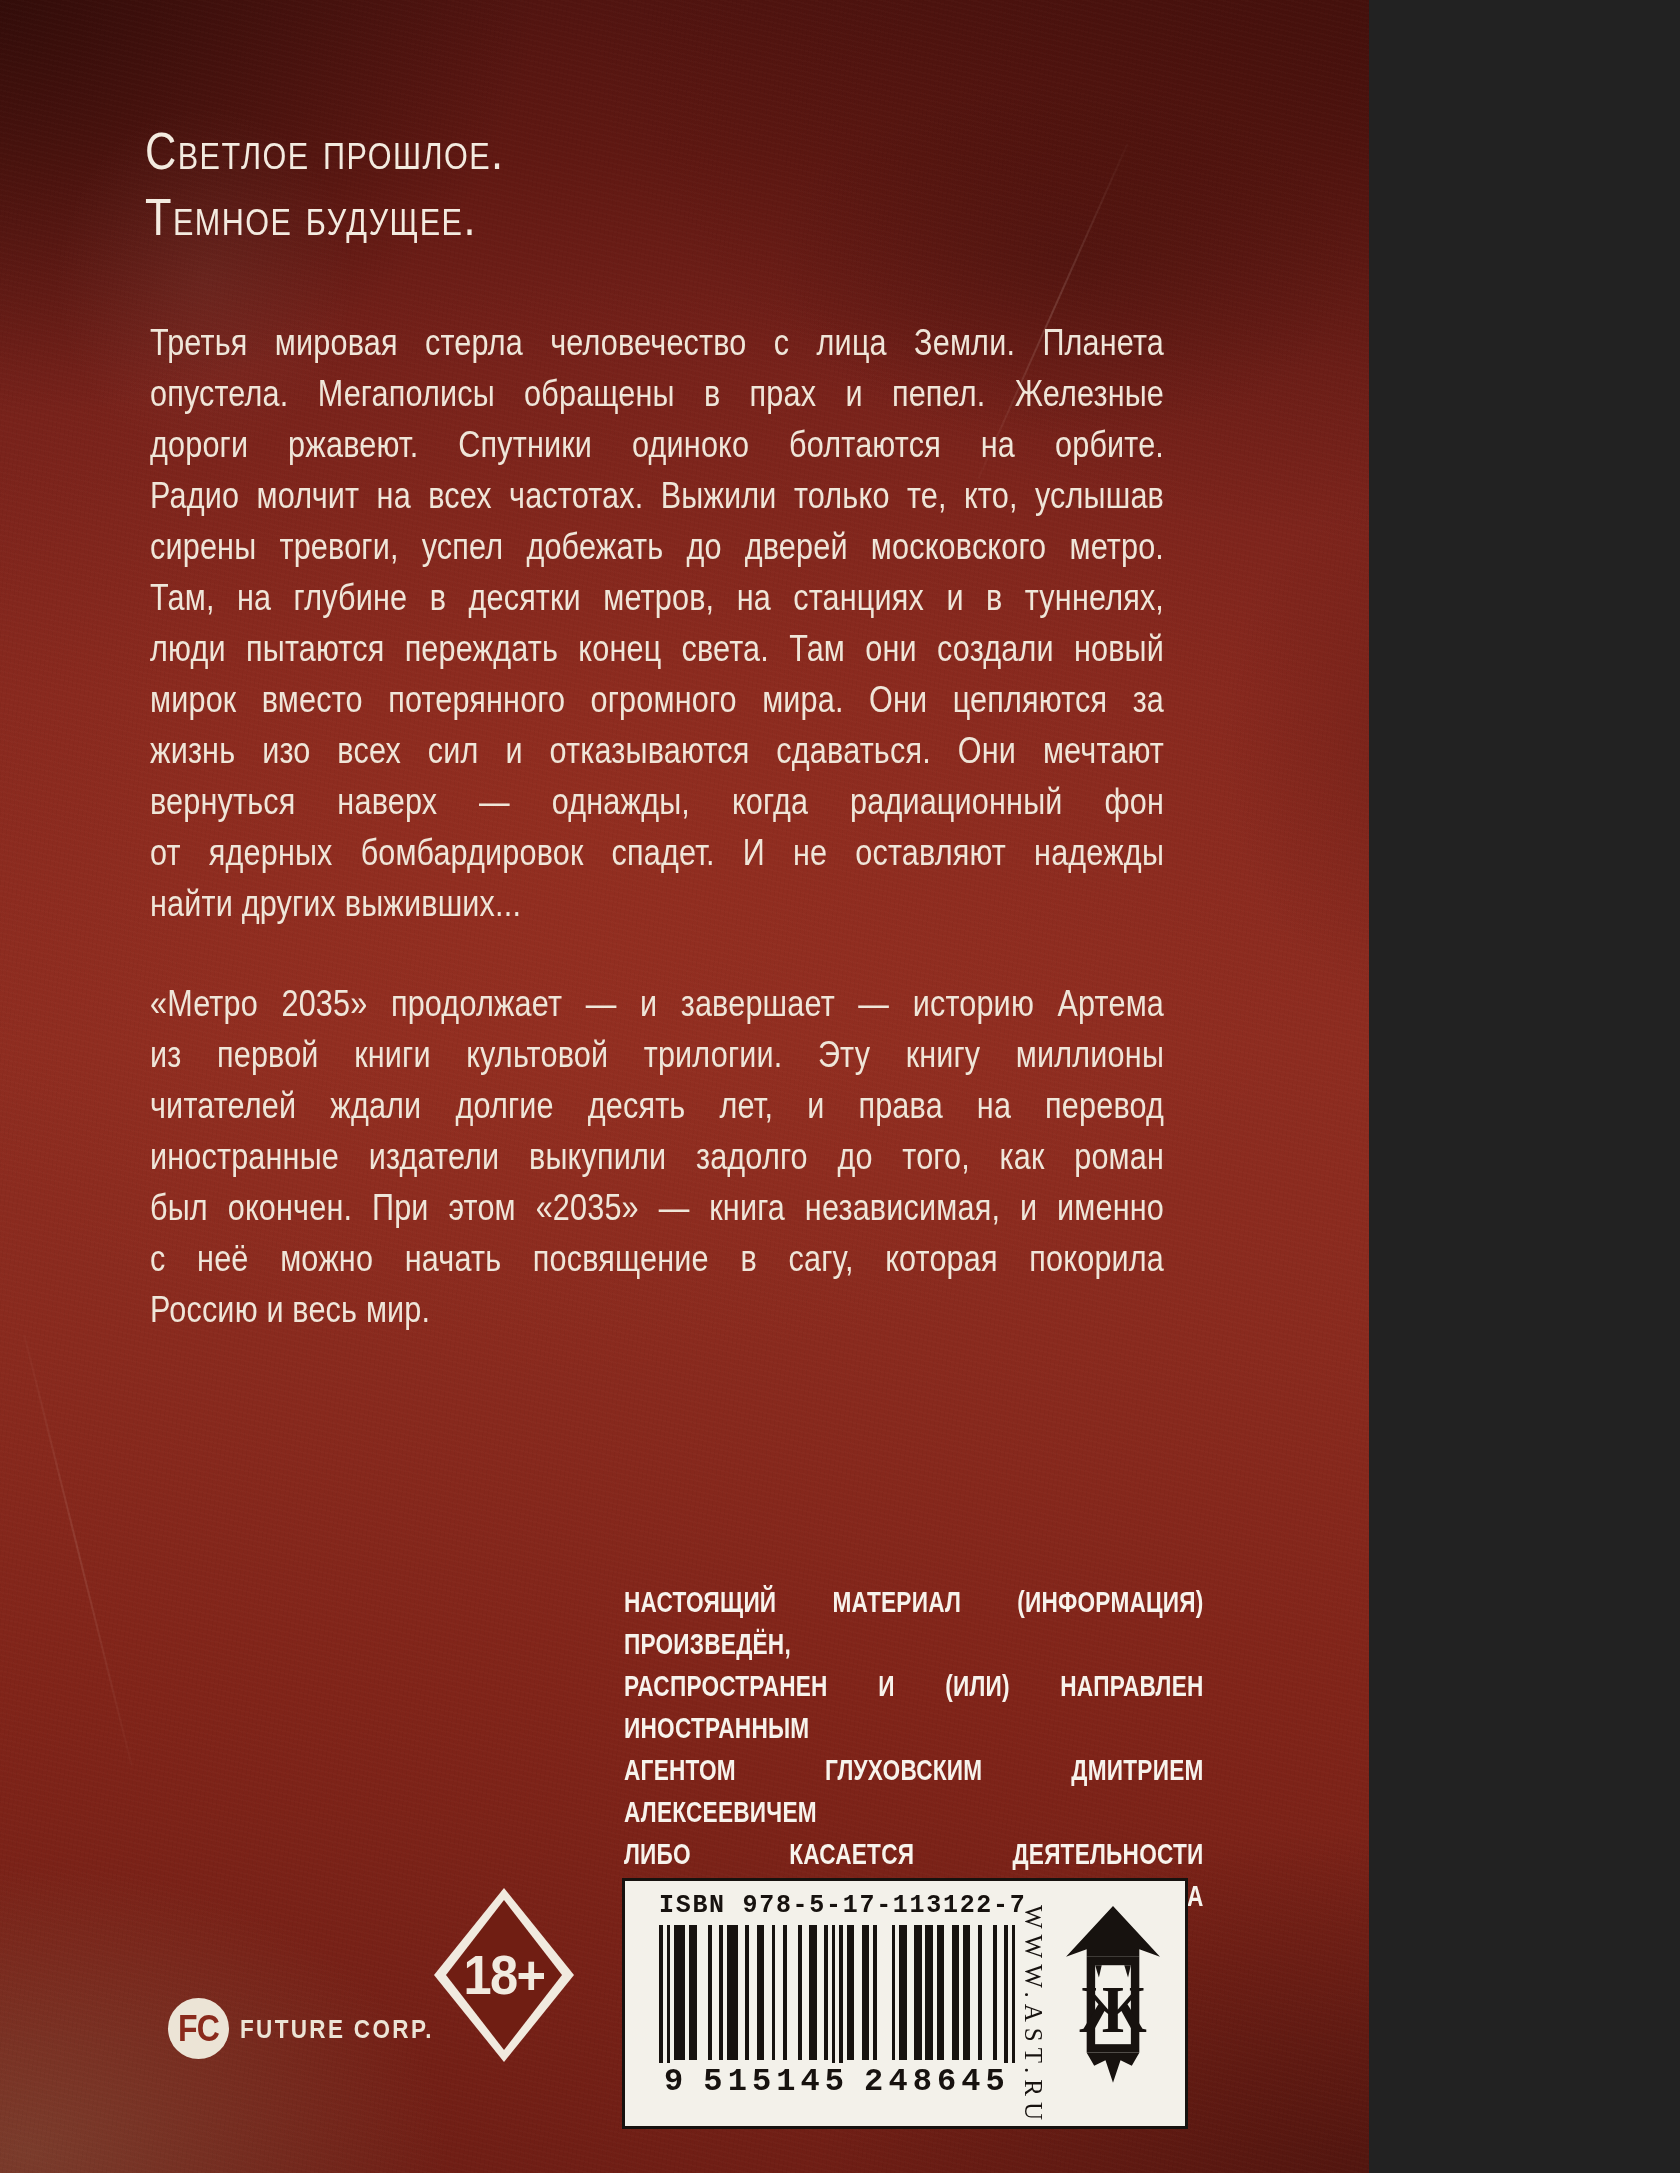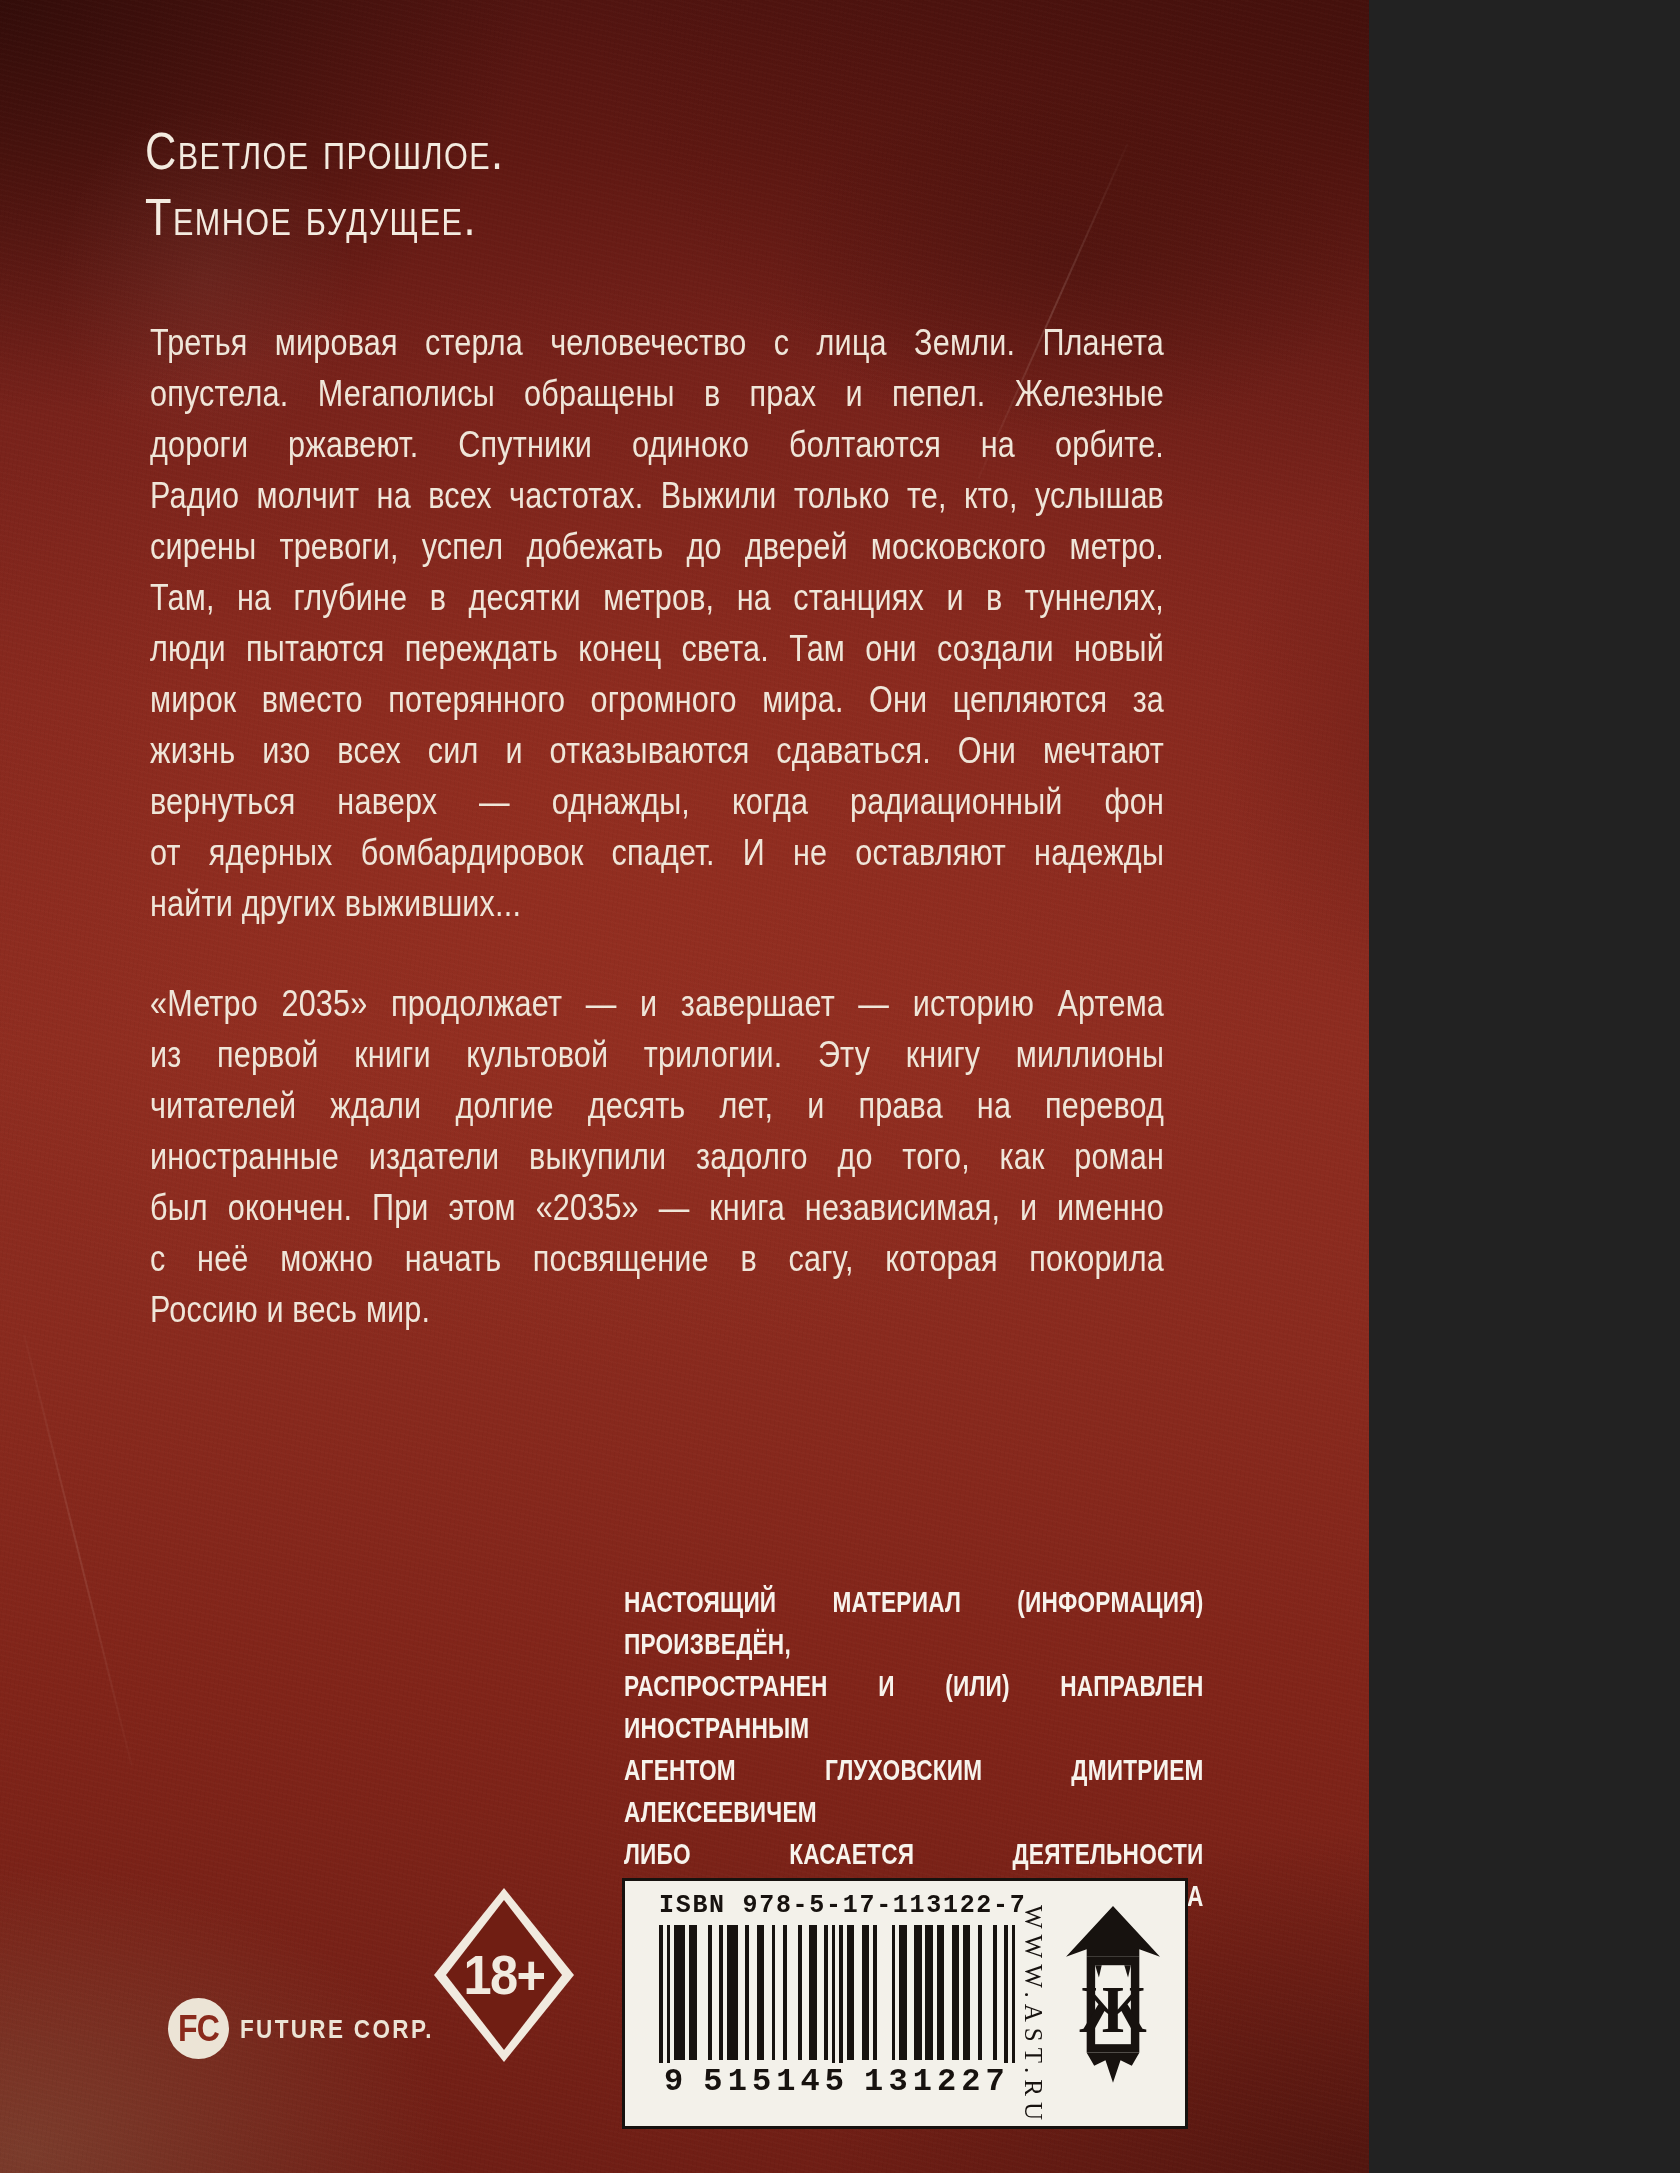--- a/index.html
+++ b/index.html
@@ -285,21 +285,21 @@
           <span class="m b"></span>
           <span class="m"></span>
           <span class="m"></span>
           <span class="m b g"></span>
           <span class="m g"></span>
           <span class="m b g"></span>
         </div>
       <div class="digits">
         <span>9</span>
         <span>515145</span>
-        <span>131227</span>
+        <span>248645</span>
       </div>
     </div>
     <div class="ast-vertical">WWW.AST.RU</div>
     <div class="ast-logo">
       <svg viewBox="0 0 100 200" width="94" height="198" preserveAspectRatio="xMidYMid meet">
         <polygon points="50,0 100,54 78,46 78,54 22,54 22,46 0,54" fill="#17120f"></polygon>
         <rect x="22" y="54" width="56" height="102" fill="#17120f"></rect>
         <rect x="31" y="63" width="38" height="84" fill="#f3f1ea"></rect>
         <polygon points="31,63 38,63 35,76" fill="#17120f"></polygon>
         <polygon points="62,63 69,63 66,76" fill="#17120f"></polygon>

